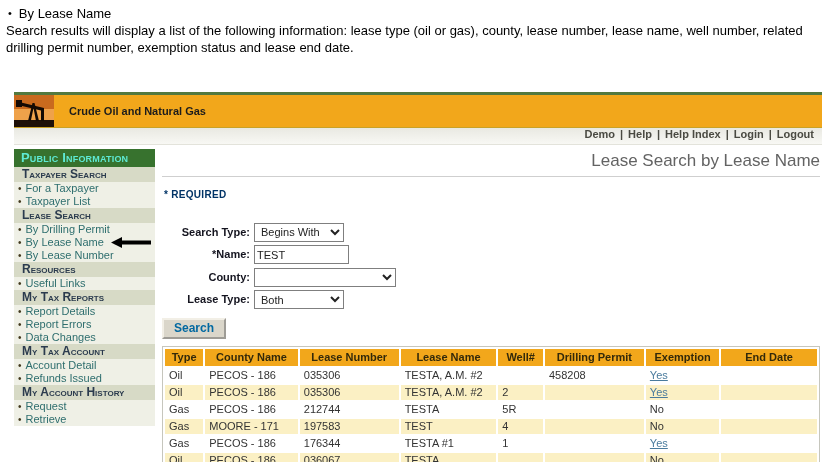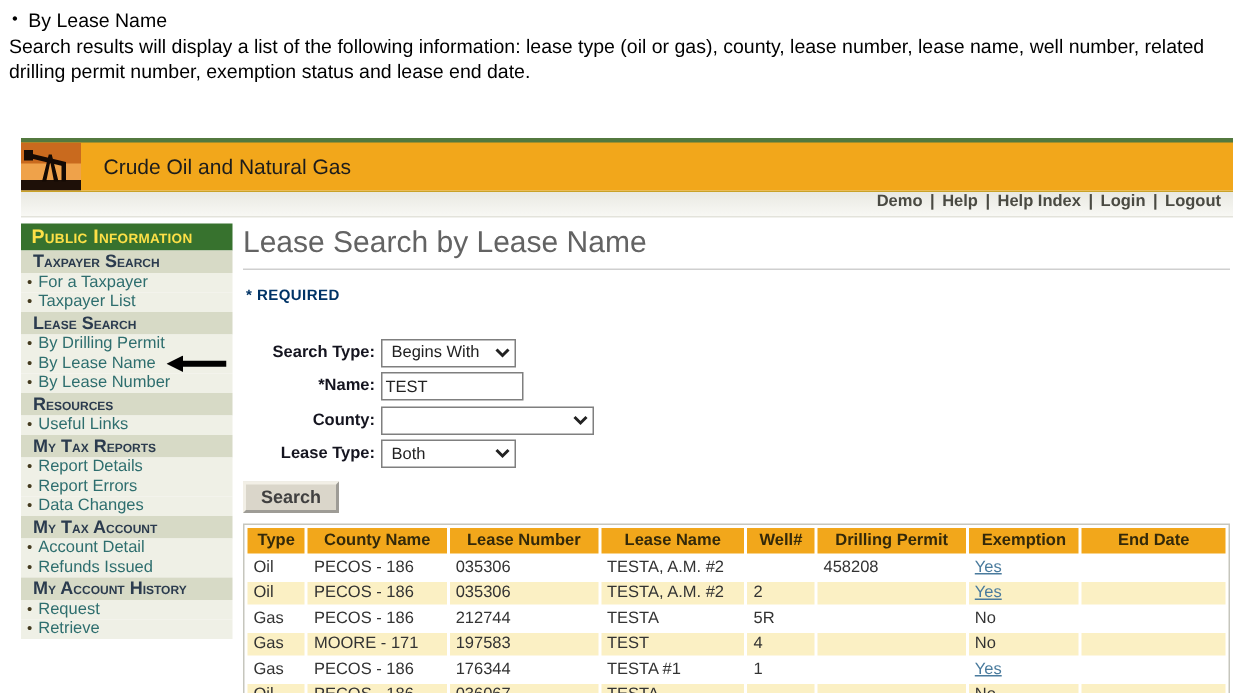--- a/index.html
+++ b/index.html
@@ -15,71 +15,71 @@
 
   
   .page { width: 808px; margin: 36px 0 0 14px; }
 
   
   .masthead {
     height: 35px; background: #F2A71B; border-top: 3px solid #53793F;
     display: flex; align-items: center; position: relative;
   }
   .logo { width: 40px; height: 32px; flex: 0 0 40px; }
-  .masthead-title { margin-left: 15px; font-size: 14px; font-weight: normal; color: #1c1c1c; }
+  .masthead-title { margin-left: 15px; font-size: 11px; font-weight: bold; color: #1c1c1c; }
 
   
   .navbar {
     height: 18px; background: linear-gradient(#E9E9E2, #F8F8F4);
     border-top: 1px solid #C9A227; border-bottom: 1px solid #E3E3DB;
     display: flex; justify-content: flex-end; align-items: flex-start;
     padding-right: 8px; font-size: 11px; font-weight: bold; color: #4A4A42;
   }
   .nav-link { cursor: pointer; }
   .nav-sep { margin: 0 5px; }
 
   
   .body-row { display: flex; margin-top: 4px; align-items: flex-start; }
 
   
   .sidebar { width: 141px; flex: 0 0 141px; font-size: 11px; }
   .sb-header {
-    background: #37722E; color: #fde047; font-weight: bold; font-variant: small-caps;
+    background: #37722E; color: #5eead4; font-weight: bold; font-variant: small-caps;
     font-size: 13px; padding: 1px 16px 2px 7px; letter-spacing: .2px;
   }
   .sb-subheader {
     background: #D7DAC6; color: #2B3B4E; font-weight: bold; font-variant: small-caps;
     font-size: 12px; padding: 0 4px 1px 8px;
   }
   .sb-link {
     background: #EFF0E6; display: flex; align-items: center;
     padding: 0 2px 1px 4px; color: #2E6E6E; cursor: pointer;
   }
   .sb-bullet { color: #433A1E; margin-right: 4px; font-size: 10px; }
   .sb-link .arrow { margin-left: auto; margin-right: 2px; }
 
   
   .content { flex: 1; padding: 0 2px 0 7px; }
   .page-title {
-    font-size: 20px; font-weight: normal; color: #636363; margin: 0;
-    padding: 2px 0 5px 0; border-bottom: 1px solid #CFCFCF;
+    font-size: 17px; font-weight: normal; color: #636363; margin: 0;
+    padding: 2px 0 5px 0; border-bottom: 1px solid #CFCFCF; text-align: right;
   }
   .required { color: #003366; font-weight: bold; font-size: 10px; margin: 12px 0 22px 2px; letter-spacing: .3px; }
 
   .form-grid { display: grid; grid-template-columns: 92px auto; row-gap: 3px; align-items: center; }
   .form-label { text-align: right; font-weight: bold; font-size: 11px; color: #14141f; padding-right: 4px; white-space: nowrap; }
   .form-grid select, .form-grid input {
     font-family: "Liberation Sans", sans-serif; font-size: 11px; height: 19px;
     border: 1px solid #7F7F7F; background: #fff; color: #222; padding: 0 2px;
   }
   .w-sm { width: 90px; } .w-md { width: 95px; } .w-lg { width: 142px; }
 
   .search-btn {
     margin: 9px 0 7px 0; font-family: "Liberation Sans", sans-serif;
-    font-size: 12px; font-weight: bold; color: #404040;
+    font-size: 12px; font-weight: bold; color: #0369a1;
     background: #DAD6CA; border: 2px outset #F2EFE6; padding: 1px 10px 2px; cursor: pointer;
   }
 
   
   .results {
     width: 100%; border-collapse: separate; border-spacing: 2px;
     background: #fff; border: 1px solid #C6C6BD; font-size: 11px;
   }
   .results th {
     background: #F2A71B; color: #33290A; font-weight: bold; text-align: center;

